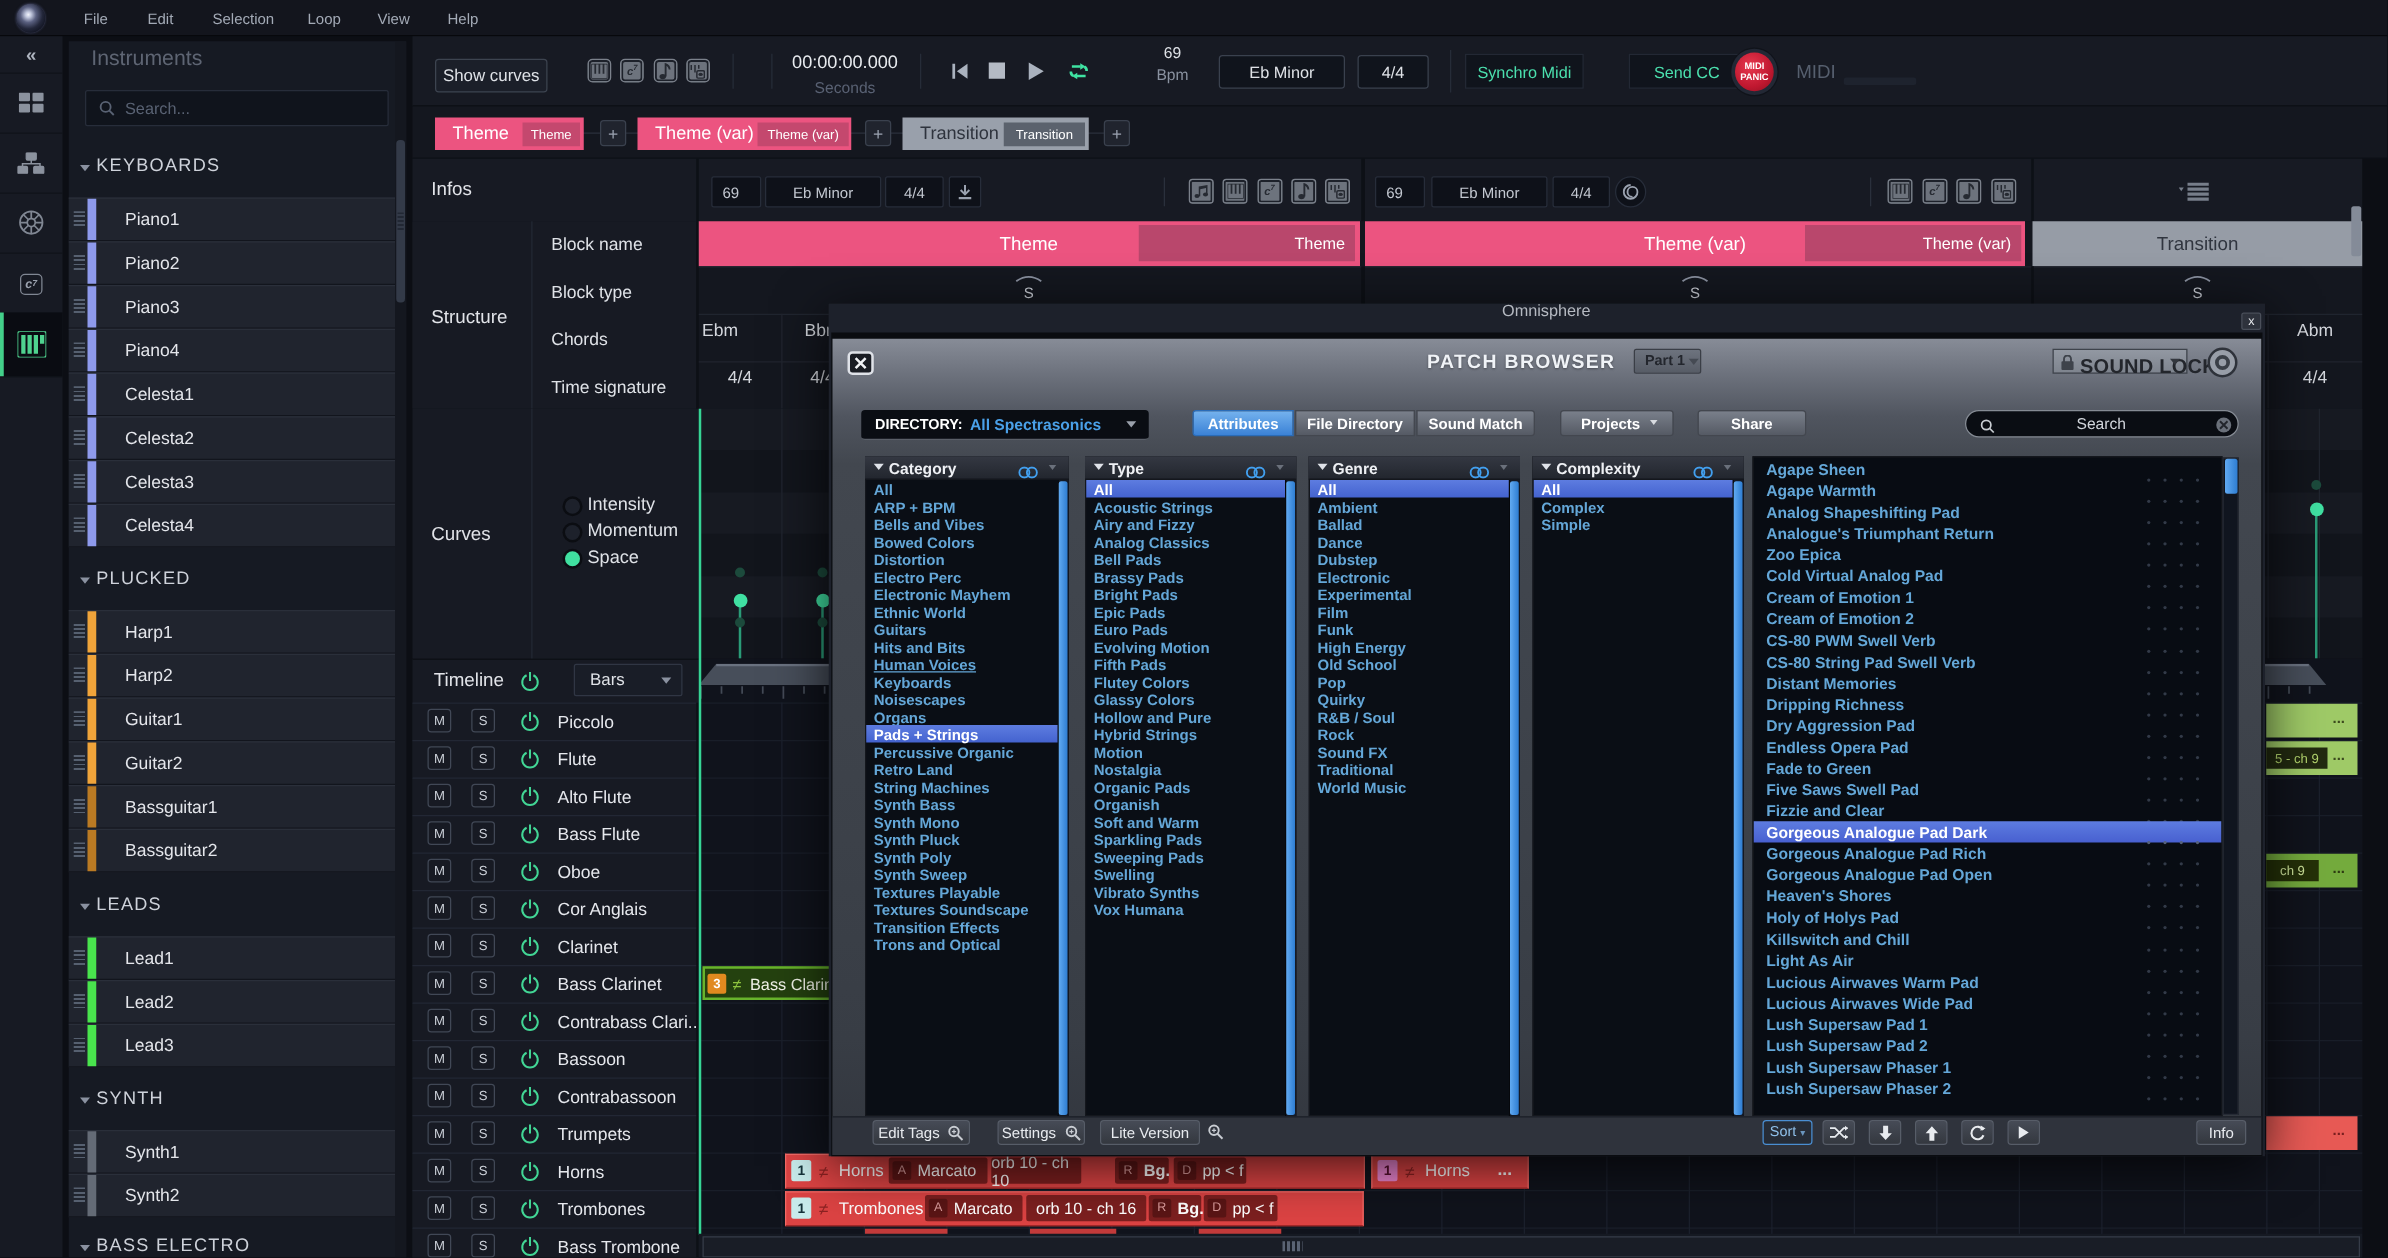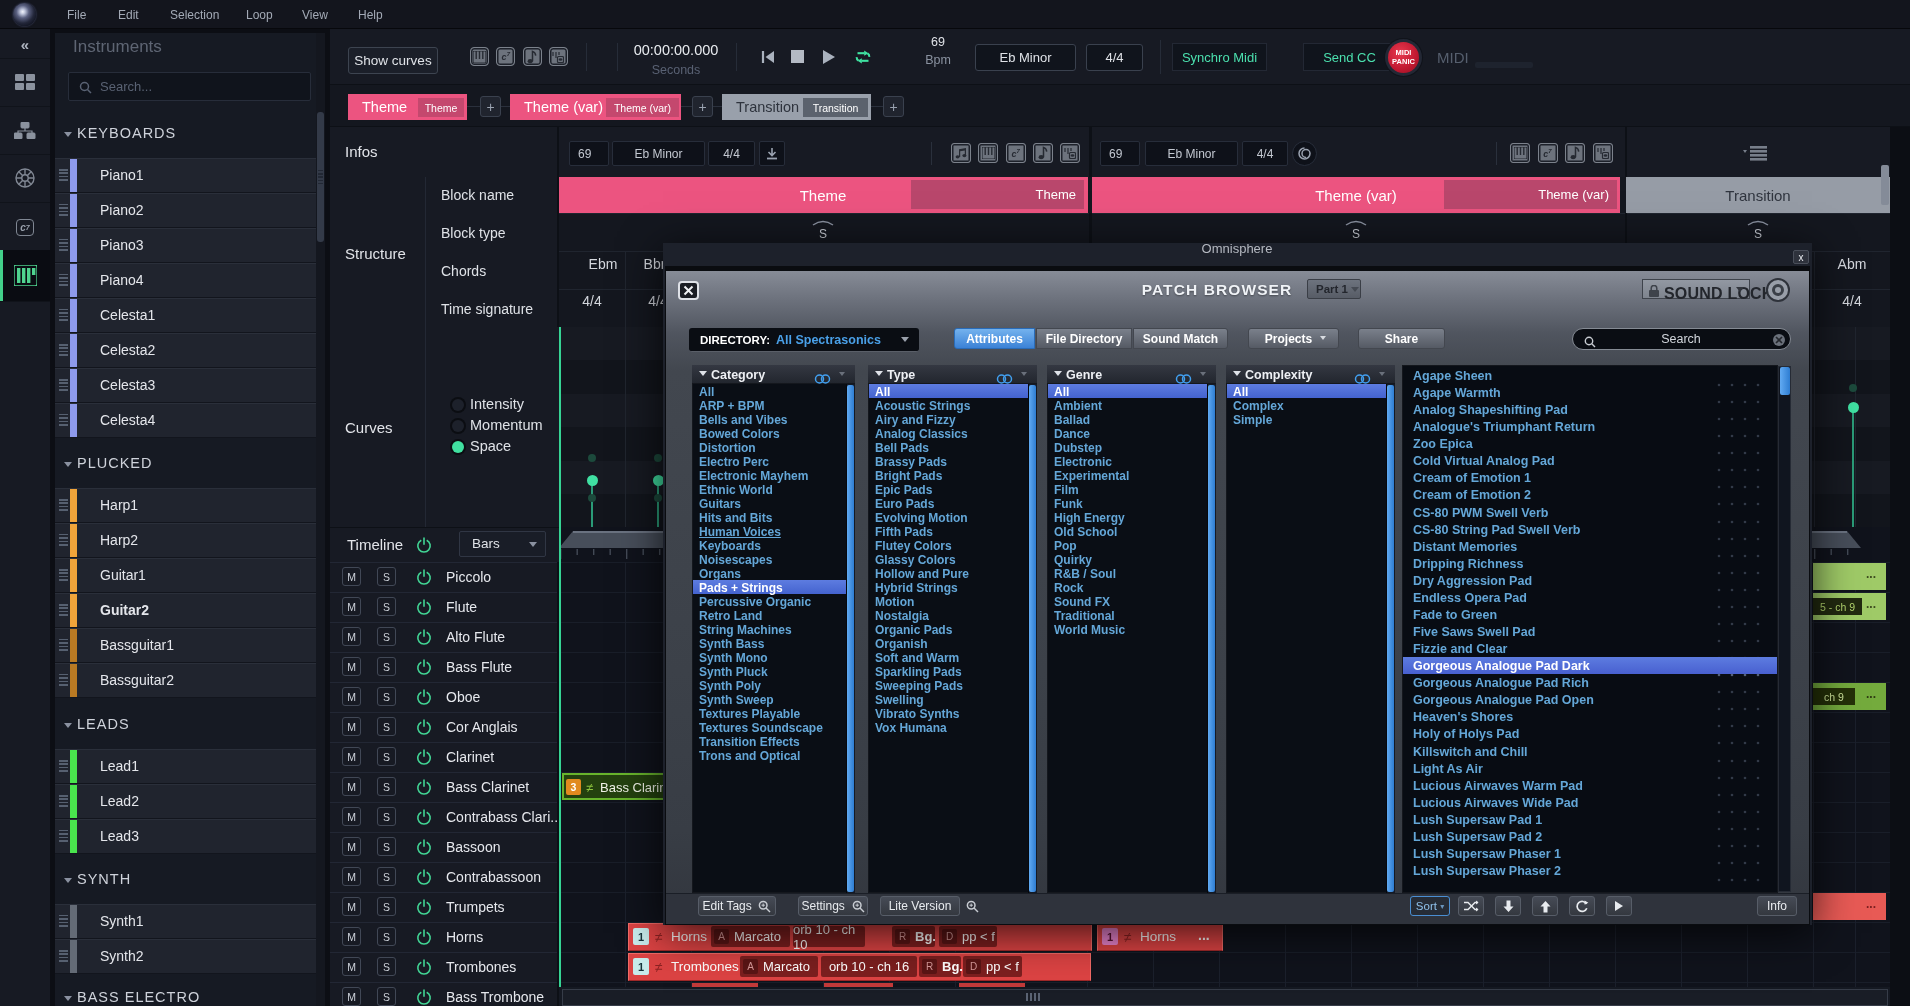--- a/index.html
+++ b/index.html
@@ -109,21 +109,21 @@
 <div class="ab" style="left:59px;top:534px;width:9px;height:13px;background:repeating-linear-gradient(#566070 0 1.5px,transparent 1.5px 3.4px);"></div>
 <div class="ab" style="left:70px;top:524px;width:7px;height:33px;background:#f0a43a;"></div>
 <div class="ab" style="left:100px;top:532px;font-size:14px;color:#e4e6eb;white-space:nowrap;">Harp2</div>
 <div class="ab" style="left:55px;top:558px;width:261px;height:35px;background:#20242e;border-top:1px solid #2a2f3a;border-bottom:1px solid #12151d;"></div>
 <div class="ab" style="left:59px;top:569px;width:9px;height:13px;background:repeating-linear-gradient(#566070 0 1.5px,transparent 1.5px 3.4px);"></div>
 <div class="ab" style="left:70px;top:559px;width:7px;height:33px;background:#f0a43a;"></div>
 <div class="ab" style="left:100px;top:567px;font-size:14px;color:#e4e6eb;white-space:nowrap;">Guitar1</div>
 <div class="ab" style="left:55px;top:593px;width:261px;height:35px;background:#20242e;border-top:1px solid #2a2f3a;border-bottom:1px solid #12151d;"></div>
 <div class="ab" style="left:59px;top:604px;width:9px;height:13px;background:repeating-linear-gradient(#566070 0 1.5px,transparent 1.5px 3.4px);"></div>
 <div class="ab" style="left:70px;top:594px;width:7px;height:33px;background:#f0a43a;"></div>
-<div class="ab" style="left:100px;top:602px;font-size:14px;color:#e4e6eb;white-space:nowrap;font-weight:bold;">Guitar2</div>
+<div class="ab" style="left:100px;top:602px;font-size:14px;color:#e4e6eb;white-space:nowrap;">Guitar2</div>
 <div class="ab" style="left:55px;top:628px;width:261px;height:35px;background:#20242e;border-top:1px solid #2a2f3a;border-bottom:1px solid #12151d;"></div>
 <div class="ab" style="left:59px;top:639px;width:9px;height:13px;background:repeating-linear-gradient(#566070 0 1.5px,transparent 1.5px 3.4px);"></div>
 <div class="ab" style="left:70px;top:629px;width:7px;height:33px;background:#ba7a23;"></div>
 <div class="ab" style="left:100px;top:637px;font-size:14px;color:#e4e6eb;white-space:nowrap;">Bassguitar1</div>
 <div class="ab" style="left:55px;top:663px;width:261px;height:35px;background:#20242e;border-top:1px solid #2a2f3a;border-bottom:1px solid #12151d;"></div>
 <div class="ab" style="left:59px;top:674px;width:9px;height:13px;background:repeating-linear-gradient(#566070 0 1.5px,transparent 1.5px 3.4px);"></div>
 <div class="ab" style="left:70px;top:664px;width:7px;height:33px;background:#ba7a23;"></div>
 <div class="ab" style="left:100px;top:672px;font-size:14px;color:#e4e6eb;white-space:nowrap;">Bassguitar2</div>
 <div class="ab" style="left:64px;top:723px;width:0px;height:0px;width:0;height:0;border-left:4px solid transparent;border-right:4px solid transparent;border-top:5px solid #8a91a0;"></div>
 <div class="ab" style="left:77px;top:716px;font-size:14.5px;color:#ced2da;white-space:nowrap;letter-spacing:1px;">LEADS</div>
@@ -356,21 +356,21 @@
       </svg></div>
 <div class="ab" style="left:1745px;top:219px;width:26px;height:22px;"><svg width="26" height="22">
         <path d="M3 6 Q13 -1 23 6" fill="none" stroke="#8a91a0" stroke-width="1.5"></path>
         <text x="13" y="19" text-anchor="middle" fill="#c8ccd4" font-size="12" font-family="Liberation Sans">S</text>
       </svg></div>
 <div class="ab" style="left:1089px;top:213px;width:3px;height:114px;background:#0d1016;"></div>
 <div class="ab" style="left:1625px;top:213px;width:2px;height:114px;background:#0d1016;"></div>
 <div class="ab" style="left:625px;top:251px;width:1px;height:76px;background:#20252f;"></div>
 <div class="ab" style="left:691px;top:251px;width:1px;height:76px;background:#20252f;"></div>
 <div class="ab" style="left:1814px;top:251px;width:1px;height:76px;background:#20252f;"></div>
-<div class="ab" style="left:403px;top:255px;width:400px;height:18px;display:flex;align-items:center;justify-content:center;font-size:14px;color:#d4d7dd;white-space:nowrap;">Ebm</div>
+<div class="ab" style="left:376px;top:255px;width:400px;height:18px;display:flex;align-items:center;justify-content:center;font-size:14px;color:#d4d7dd;white-space:nowrap;">Ebm</div>
 <div class="ab" style="left:458px;top:255px;width:400px;height:18px;display:flex;align-items:center;justify-content:center;font-size:14px;color:#d4d7dd;white-space:nowrap;">Bbm</div>
 <div class="ab" style="left:1652px;top:255px;width:400px;height:18px;display:flex;align-items:center;justify-content:center;font-size:14px;color:#d4d7dd;white-space:nowrap;">Abm</div>
 <div class="ab" style="left:392px;top:292px;width:400px;height:18px;display:flex;align-items:center;justify-content:center;font-size:14px;color:#d4d7dd;white-space:nowrap;">4/4</div>
 <div class="ab" style="left:458px;top:292px;width:400px;height:18px;display:flex;align-items:center;justify-content:center;font-size:14px;color:#d4d7dd;white-space:nowrap;">4/4</div>
 <div class="ab" style="left:1652px;top:292px;width:400px;height:18px;display:flex;align-items:center;justify-content:center;font-size:14px;color:#d4d7dd;white-space:nowrap;">4/4</div>
 <div class="ab" style="left:330px;top:327px;width:1560px;height:200px;background:#171a23;"></div>
 <div class="ab" style="left:425px;top:327px;width:132px;height:200px;background:#171a23;border-left:1px solid #232834;"></div>
 <div class="ab" style="left:345px;top:419px;font-size:15px;color:#e2e4e9;white-space:nowrap;">Curves</div>
 <div class="ab" style="left:452px;top:399px;width:12px;height:12px;border-radius:50%;background:#1d212b;box-shadow:0 0 0 2px #0b0d12;"></div>
 <div class="ab" style="left:470px;top:396px;font-size:14.5px;color:#dfe2e7;white-space:nowrap;">Intensity</div>

